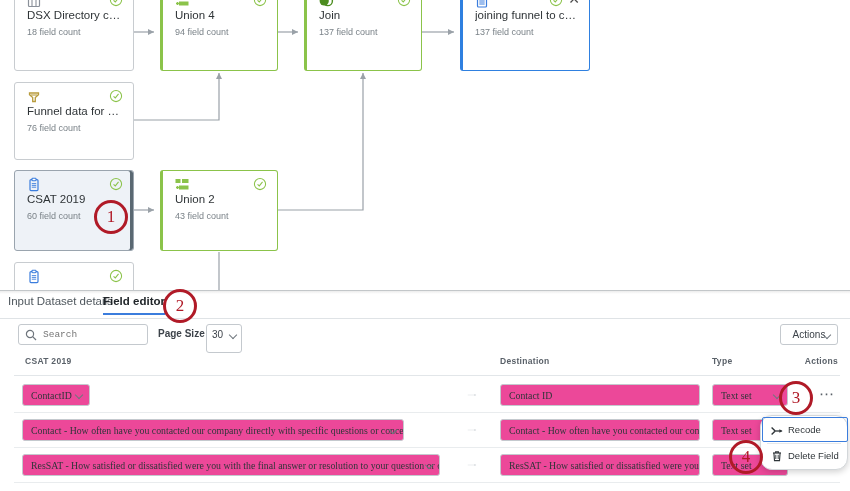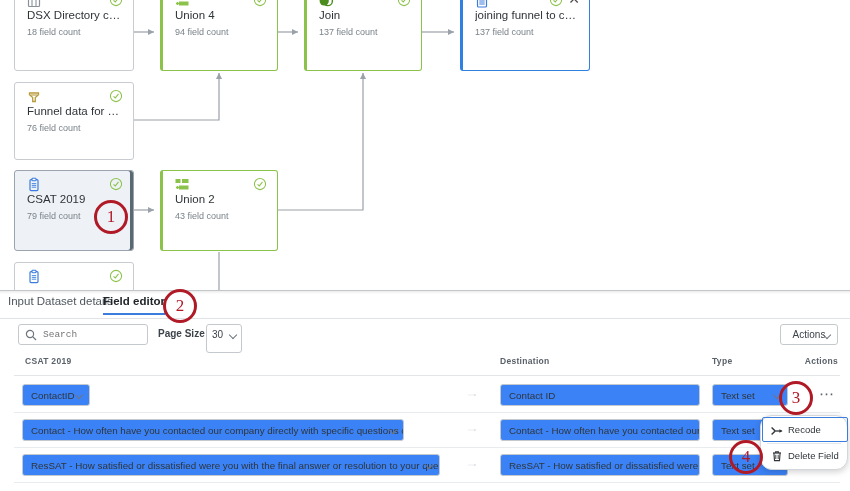--- a/index.html
+++ b/index.html
@@ -122,23 +122,23 @@
   .th-dest { left:500px; }
   .th-type { left:712px; }
   .th-act  { right:12px; }
   .hrule { position:absolute; left:14px; right:10px; top:84px; height:1px; background:#e2e6e9; }
 
   .row { position:absolute; left:0; width:850px; height:35px; }
   .row .rule { position:absolute; left:14px; right:10px; bottom:0; height:1px; background:#e9ecee; }
 
   .fieldbox {
     position:absolute; top:6px; height:22px;
-    border:1px solid #c4c9ce; border-radius:3px; background:#3b82f6;
+    border:1px solid #c4c9ce; border-radius:3px; background:#ec4899;
     font-size:9.8px; color:#2f3539; line-height:21px; padding-left:8px;
-    white-space:nowrap; overflow:hidden; cursor:pointer;
+    white-space:nowrap; overflow:hidden; cursor:pointer;font-family:Liberation Serif, serif;
   }
   .fieldbox .cv { position:absolute; right:6px; top:7px; }
   .src-box  { left:22px; }
   .dest-box { left:500px; width:200px; padding-right:6px; }
   .type-box { left:712px; width:76px; }
 
   .arrow { position:absolute; top:16px; left:455px; width:34px; height:2px; }
   .kebab {
     position:absolute; right:14px; top:12px; width:18px; height:12px;
     font-size:15px; line-height:8px; color:#5a6169; letter-spacing:1px; cursor:pointer;
@@ -278,21 +278,21 @@
         <rect x="4" y="2.6" width="8" height="11" rx="1" fill="none" stroke="#3b7ddd" stroke-width="1.2"></rect>
         <rect x="6" y="1.3" width="4" height="2.4" rx=".6" fill="#ffffff" stroke="#3b7ddd" stroke-width="1.1"></rect>
         <path d="M5.8 6.6 h4.4 M5.8 8.4 h4.4 M5.8 10.2 h4.4" stroke="#3b7ddd" stroke-width=".9"></path>
       </svg>
       <svg class="nstatus" viewBox="0 0 16 16">
         <circle cx="8" cy="8" r="6.4" fill="none" stroke="#8bc34a" stroke-width="1.2"></circle>
         <path d="M5.2 8.3 L7.2 10.2 L10.9 5.6" fill="none" stroke="#8bc34a" stroke-width="1.2"></path>
       </svg>
     </div>
     <div class="ntitle">CSAT 2019</div>
-    <div class="nsub">79 field count</div>
+    <div class="nsub">60 field count</div>
   </div>
 
   <div class="node green" style="left:160px; top:170px; width:118px; height:81px;">
     <div class="nhead">
       <svg class="nicon" viewBox="0 0 16 16">
         <rect x="1.5" y="2" width="5" height="4" fill="#8bc34a"></rect>
         <rect x="8" y="2" width="6.5" height="4" fill="#8bc34a"></rect>
         <rect x="5" y="8.5" width="9.5" height="4" fill="#8bc34a"></rect>
         <path d="M2 10.5 h3 M3.5 9 v3" stroke="#8bc34a" stroke-width="1.3"></path>
       </svg>

